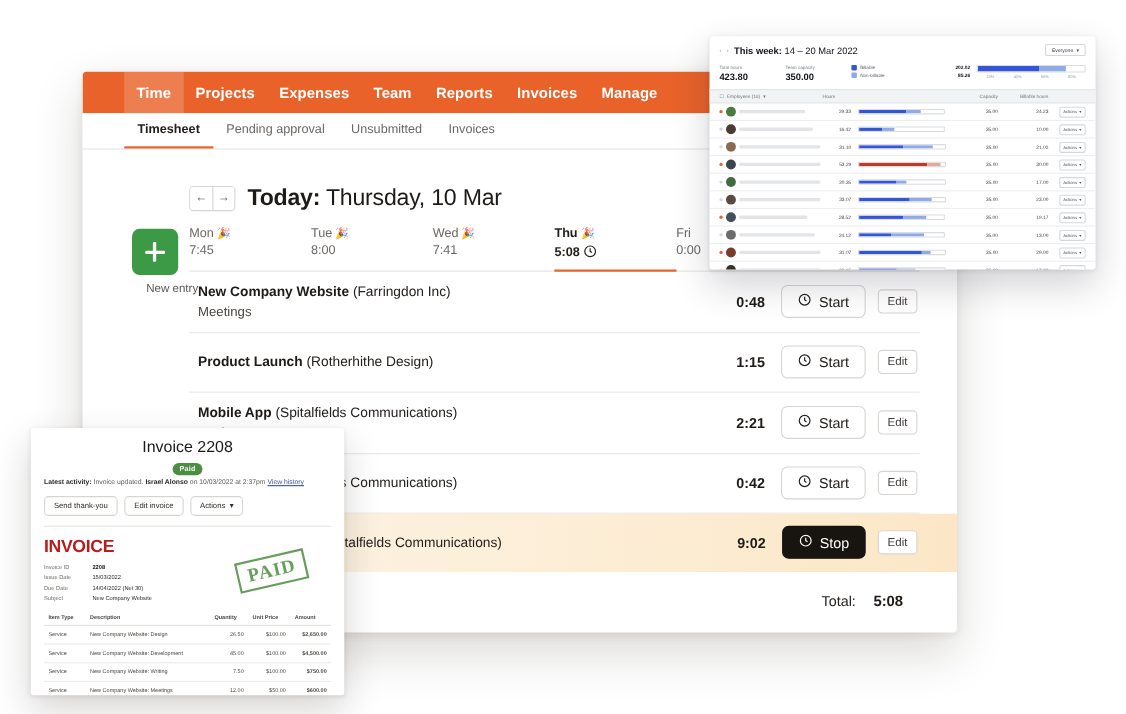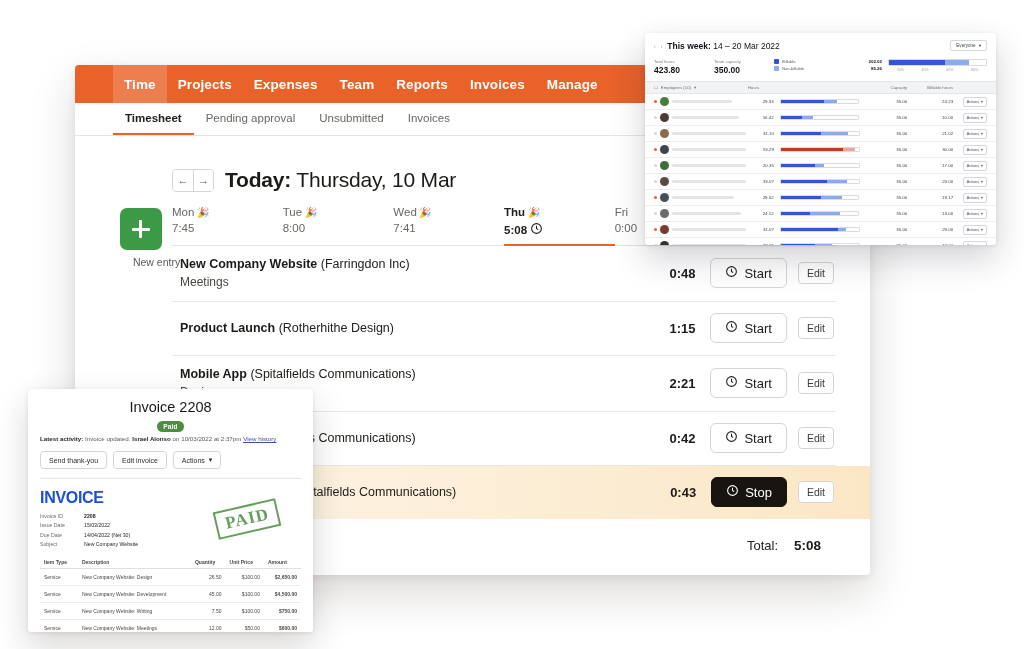--- a/index.html
+++ b/index.html
@@ -191,21 +191,21 @@
     border-radius: 7px; padding: 2px 6px; letter-spacing: .2px;
   }
   .inv-activity { font-size: 6.2px; color: #5e5a56; margin-top: 3px; }
   .inv-activity b { color: #2a2724; }
   .inv-activity u { color: #3a4fa0; }
   .inv-actions { display: flex; gap: 6px; margin-top: 9px; padding-bottom: 9px; border-bottom: 1px solid #e8e6e3; }
   .inv-btn {
     border: 1px solid #d8d5d1; border-radius: 4px; background: #fff;
     padding: 4px 8px; font-size: 7px; color: #2f2b28; display: flex; align-items: center; gap: 4px;
   }
-  .inv-heading { font-size: 16px; font-weight: bold; color: #1d4ed8; letter-spacing: -.3px; margin-top: 10px; }
+  .inv-heading { font-size: 16px; font-weight: bold; color: #b91c1c; letter-spacing: -.3px; margin-top: 10px; }
   .inv-meta { margin-top: 6px; position: relative; }
   .meta-row { display: flex; font-size: 5.2px; color: #4b4743; margin-bottom: 3.4px; }
   .meta-k { width: 44px; color: #6f6b66; }
   .meta-v { color: #2b2825; }
   .meta-v.bold { font-weight: bold; }
   .paid-stamp {
     position: absolute; right: 22px; top: -8px;
     border: 2px solid #4C8E3F; color: #4C8E3F;
     font-family: "Liberation Serif", serif; font-weight: bold; font-size: 17px;
     padding: 2px 8px; transform: rotate(-13deg); letter-spacing: 1px; opacity: .85;
@@ -416,21 +416,21 @@
       </div>
       <div class="btn-edit">Edit</div>
     </div>
   </div>
               <div class="entry-row running">
     <div class="entry-main">
       <div class="entry-title"><b>Website Redesign</b> <span>(Spitalfields Communications)</span></div>
 
     </div>
     <div class="entry-right">
-      <div class="entry-dur">0:43</div>
+      <div class="entry-dur">9:02</div>
       <div class="btn-stop">
         <span><svg class="clock" viewBox="0 0 24 24" fill="none" stroke="currentColor" stroke-width="2">
                         <circle cx="12" cy="12" r="9"></circle>
                         <path d="M12 7v5l3 2"></path>
                       </svg></span>
         <span>Stop</span>
       </div>
       <div class="btn-edit">Edit</div>
     </div>
   </div>

